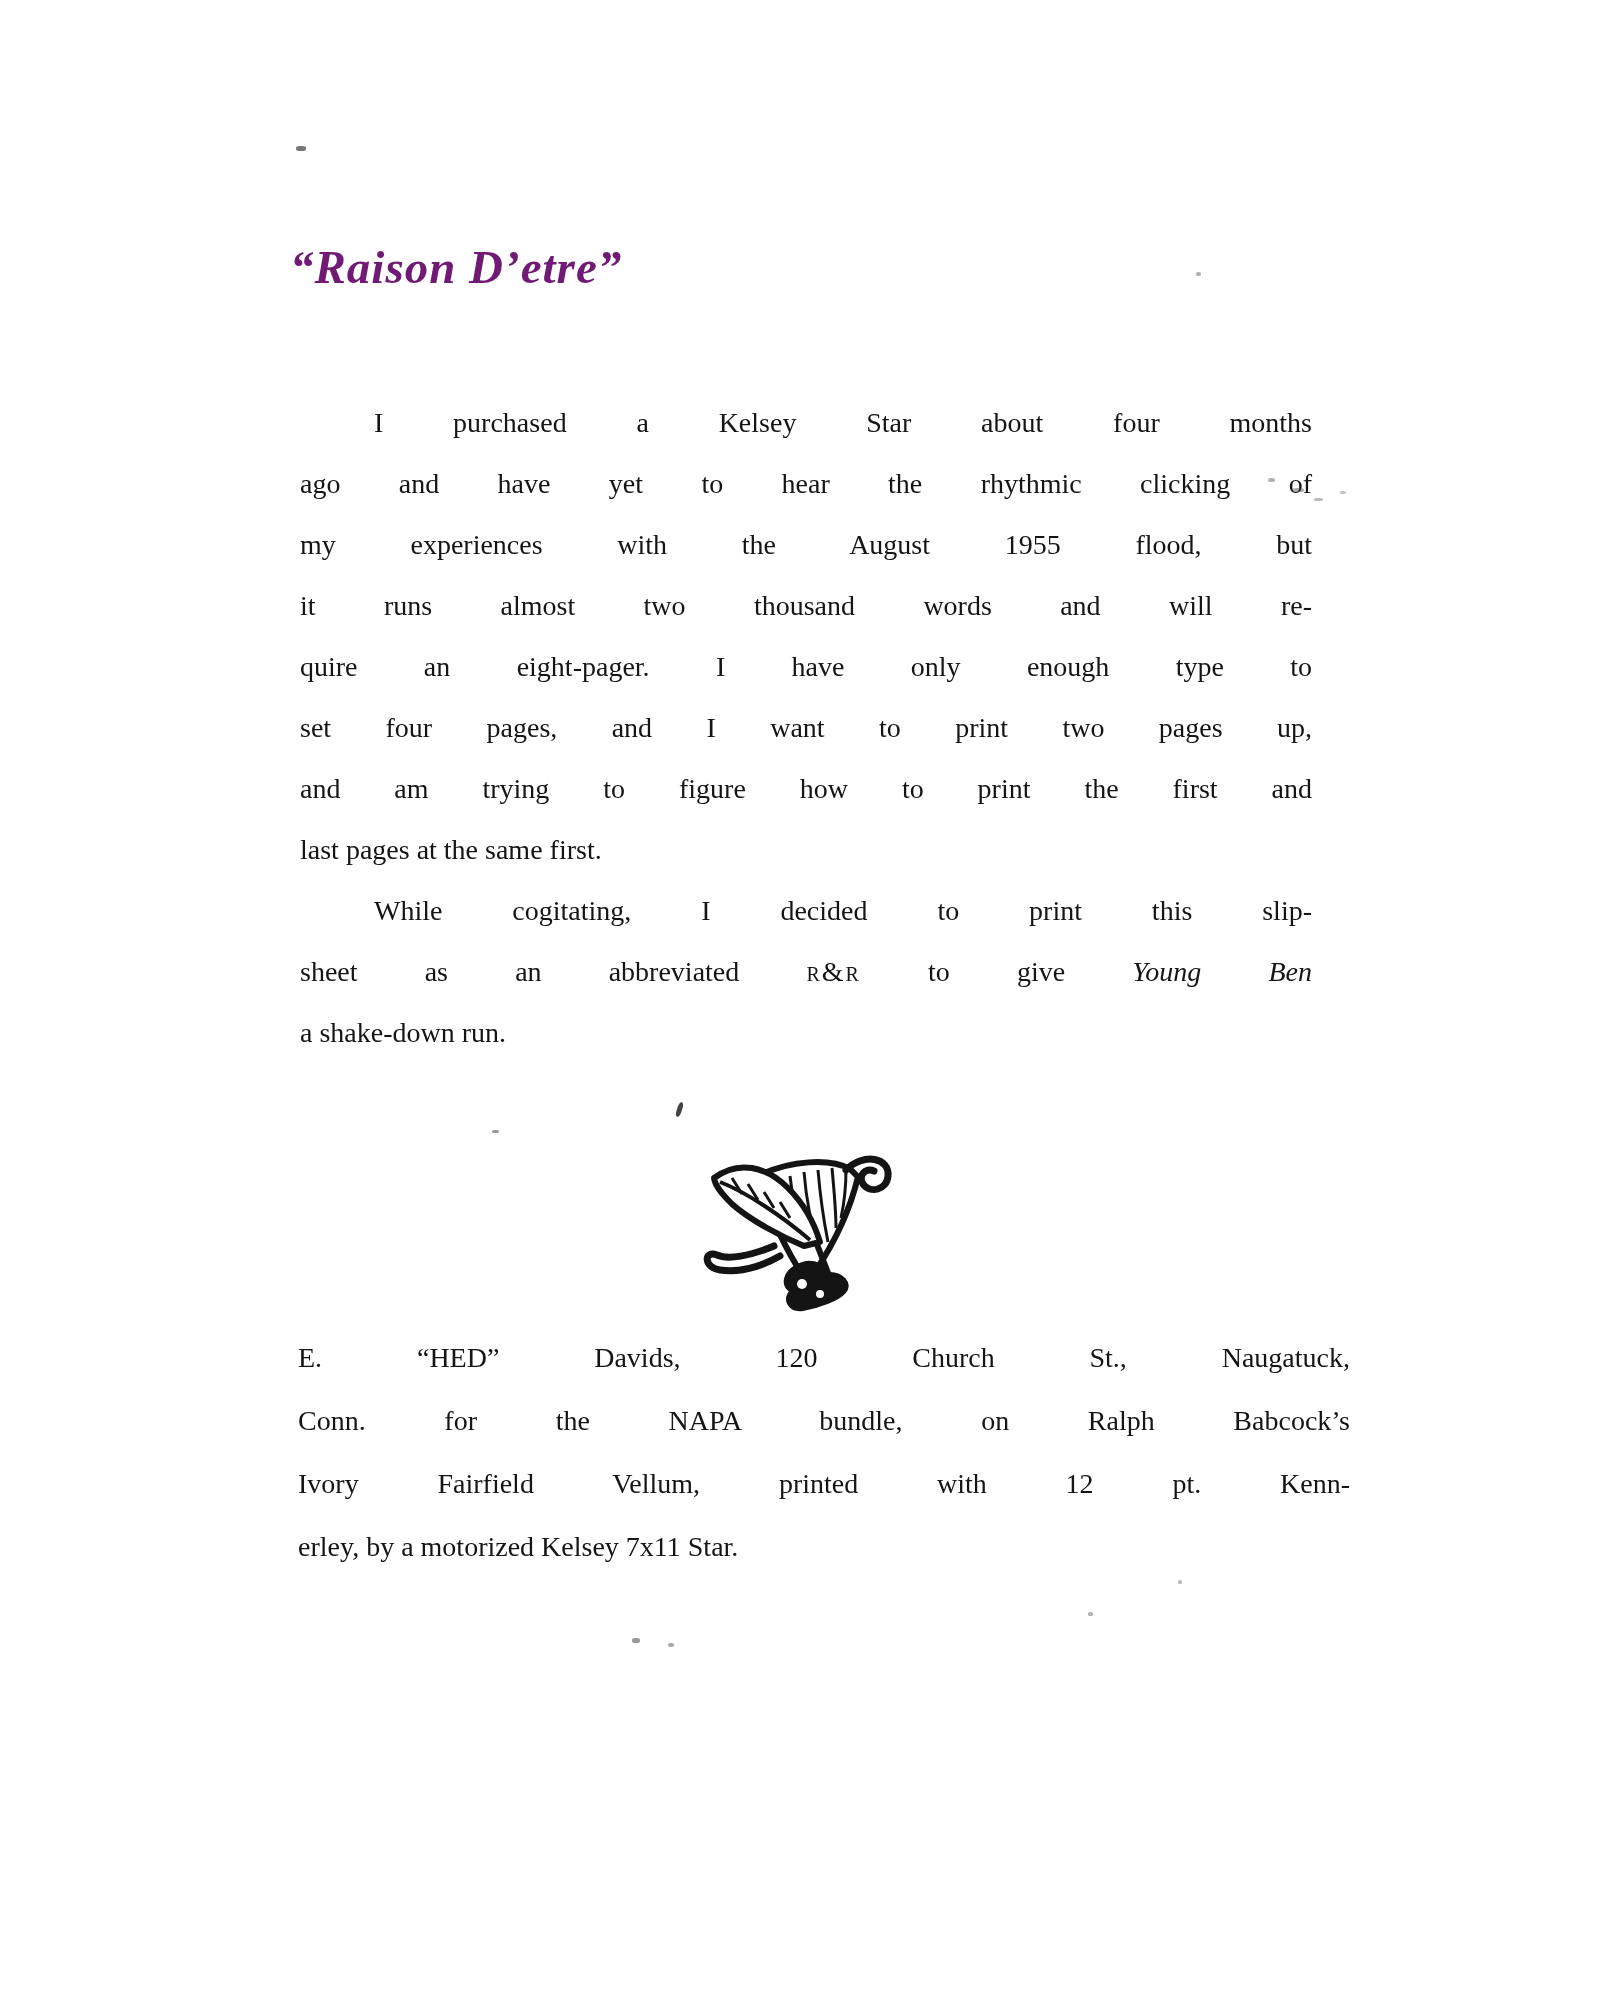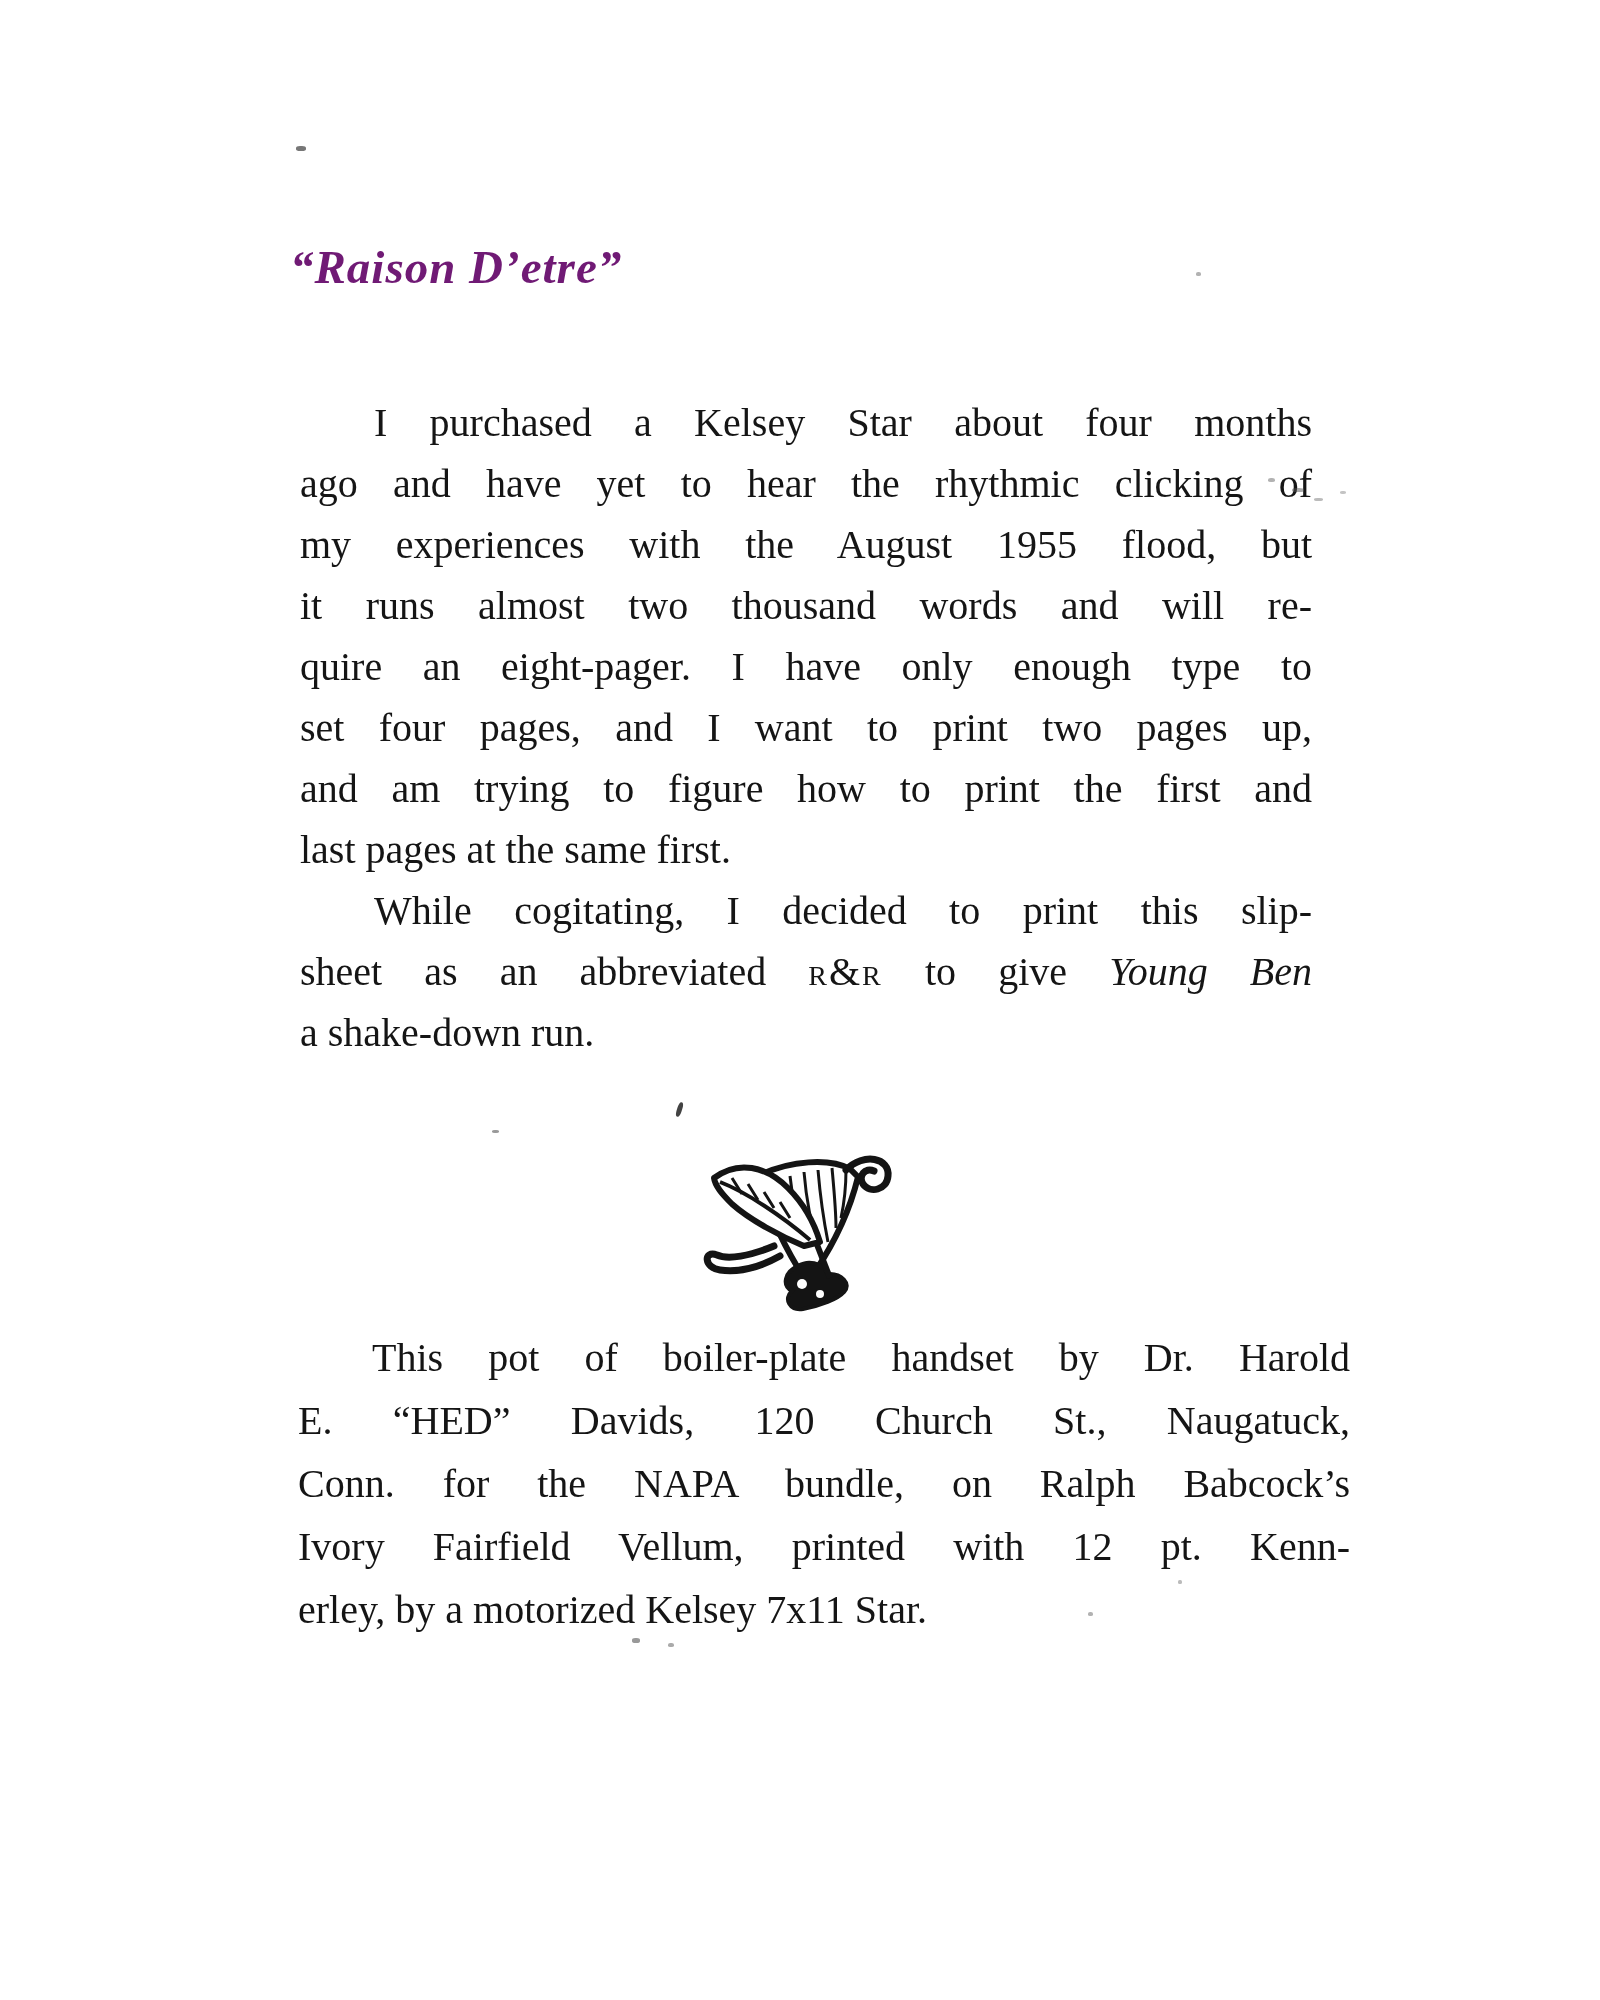--- a/index.html
+++ b/index.html
@@ -22,21 +22,21 @@
     top: 240px;
     font-size: 47px;
     font-style: italic;
     font-weight: 600;
     letter-spacing: 1px;
     color: #701a75;
     white-space: nowrap;
   }
   .textblock {
     position: absolute;
-    font-size: 40px;
+    font-size: 28px;
     line-height: 61px;
     color: #151515;
     font-weight: 500;
   }
   #para-0 { left: 300px; top: 392px;  width: 1012px; }
   #para-1 { left: 298px; top: 1326px; width: 1052px; line-height: 63px; }
   .line { text-align: left; }
   .line.just { text-align: justify; text-align-last: justify; }
   .line.indent { text-indent: 74px; }
   .smallcaps {
@@ -96,21 +96,20 @@
 
       <path d="M100,120 C86,126 84,140 94,145 C85,153 92,165 105,163 C122,160 140,153 146,146 C154,138 143,127 130,128 C123,116 110,114 100,120 Z" fill="#141414" stroke="#141414" stroke-width="4"></path>
       <circle cx="104" cy="138" r="5" fill="#ffffff"></circle>
       <circle cx="122" cy="148" r="4" fill="#ffffff"></circle>
 
       <path d="M118,96 L132,132" fill="none" stroke="#141414" stroke-width="6"></path>
     </svg>
   </div>
 
   <div class="textblock" id="para-1">
-      <div class="line just indent"><span>This pot of boiler-plate handset by Dr. Harold</span></div>
       <div class="line just"><span>E. “HED” Davids, 120 Church St., Naugatuck,</span></div>
       <div class="line just"><span>Conn. for the NAPA bundle, on Ralph Babcock’s</span></div>
       <div class="line just"><span>Ivory Fairfield Vellum, printed with 12 pt. Kenn-</span></div>
       <div class="line"><span>erley, by a motorized Kelsey 7x11 Star.</span></div>
     </div>
 
   <div class="speck" style="left:296px; top:146px; width:10px; height:5px; opacity:.8;"></div>
   <div class="speck" style="left:1196px; top:272px; width:5px; height:4px; opacity:.45;"></div>
   <div class="speck" style="left:1268px; top:478px; width:7px; height:4px; opacity:.45;"></div>
   <div class="speck" style="left:1292px; top:488px; width:12px; height:4px; opacity:.5;"></div>

